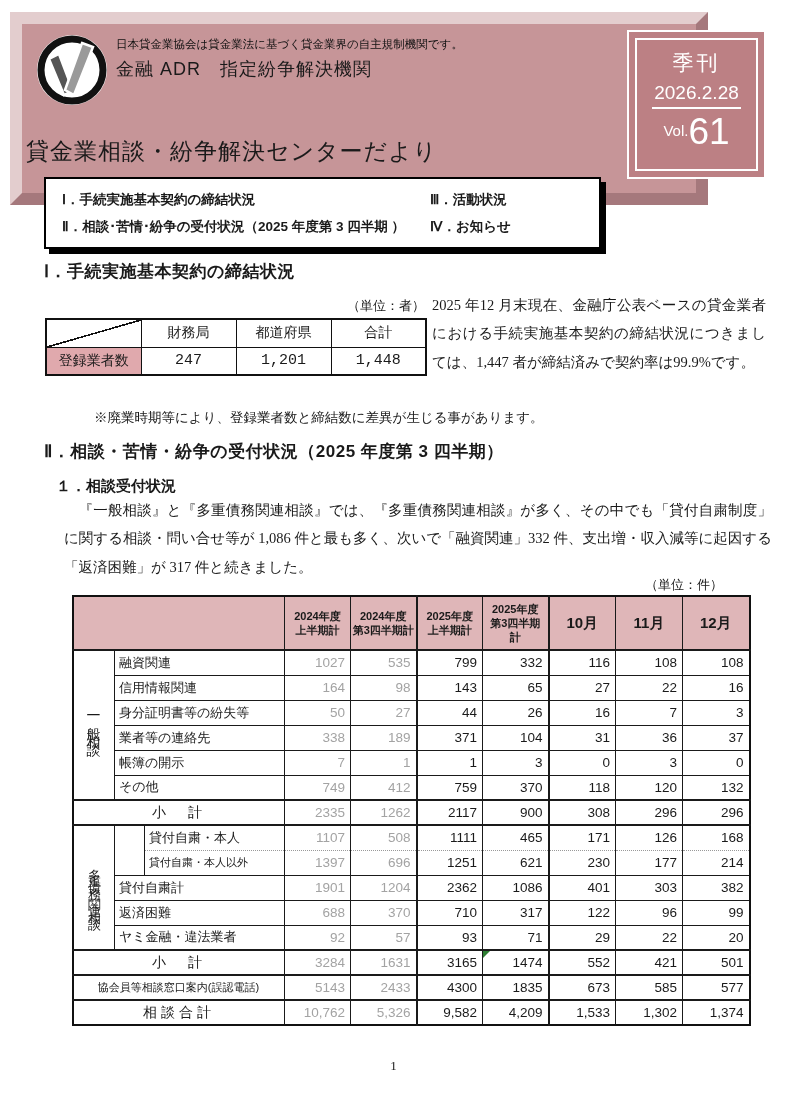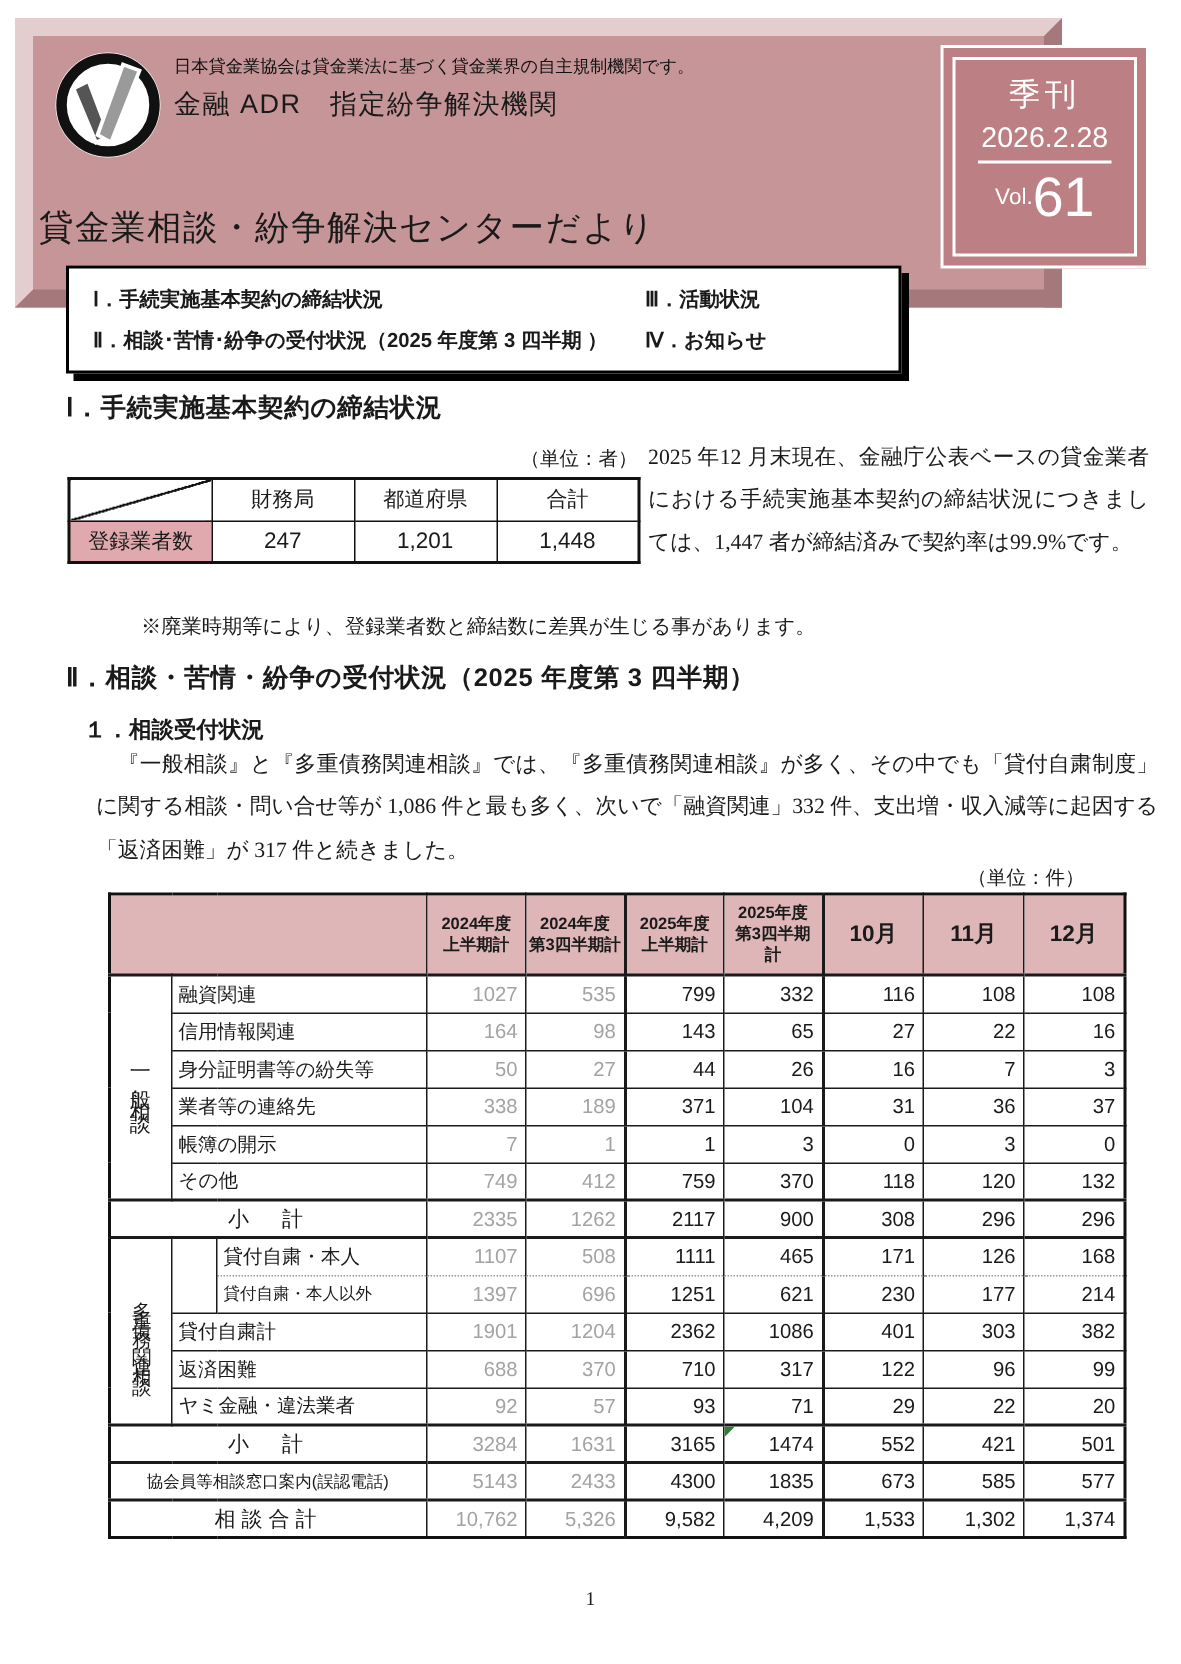--- a/index.html
+++ b/index.html
@@ -43,21 +43,21 @@
   .toc-box{position:absolute;left:44px;top:177px;width:557px;height:72px;box-sizing:border-box;
     background:#fff;border:2px solid #000;box-shadow:5px 5px 0 #000;z-index:2;
     display:grid;grid-template-columns:368px 1fr;align-content:center;row-gap:9px;
     padding-left:16px;font-size:13.5px;font-weight:600;}
 
   
   .sec-heading{position:absolute;font-size:17px;font-weight:bold;letter-spacing:.5px;}
   #sec1-heading{left:44px;top:260px;}
   .unit-label{position:absolute;font-size:13px;}
   #unit1{left:45px;top:297px;width:380px;text-align:right;}
-  .t1{position:absolute;left:45px;top:318px;border-collapse:collapse;table-layout:fixed;}
+  .t1{position:absolute;left:45px;top:318px;border-collapse:collapse;table-layout:fixed;font-family:Liberation Mono, monospace;}
   .t1 th,.t1 td{border:1px solid #111;height:28px;text-align:center;font-weight:normal;box-sizing:border-box;}
   .t1{border:2px solid #111;}
   .t1 col{width:95px;}
   .t1 .diag{background:
     linear-gradient(to bottom right,transparent calc(50% - .8px),#111 calc(50% - .8px),#111 calc(50% + .8px),transparent calc(50% + .8px));}
   .t1 .rowlbl{background:var(--label_pink);font-size:14px;}
   .t1 .colhdr{font-size:14px;}
   .t1 .val{font-size:15px;}
   #para1{position:absolute;left:432px;top:291px;width:334px;font-size:14.5px;line-height:1.95;text-align:justify;}
   #note1{position:absolute;left:94px;top:409px;font-size:13.5px;}

